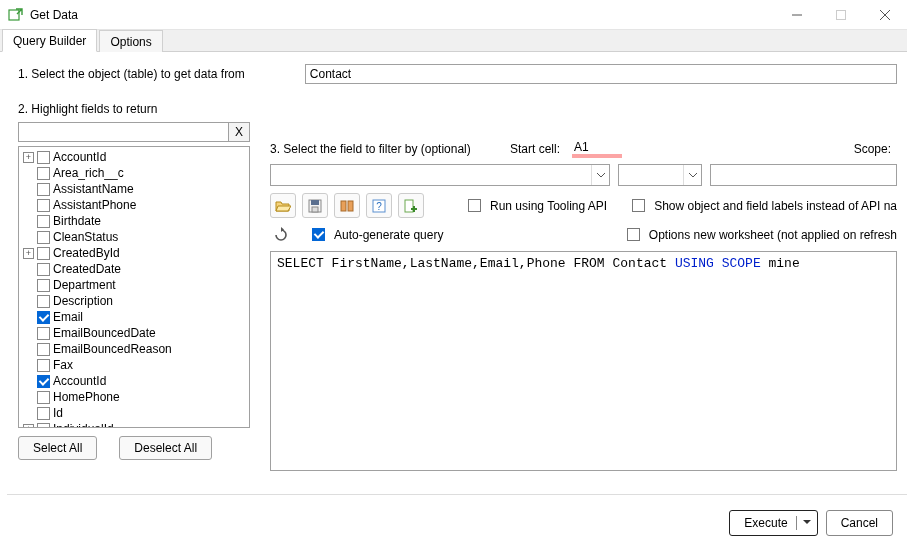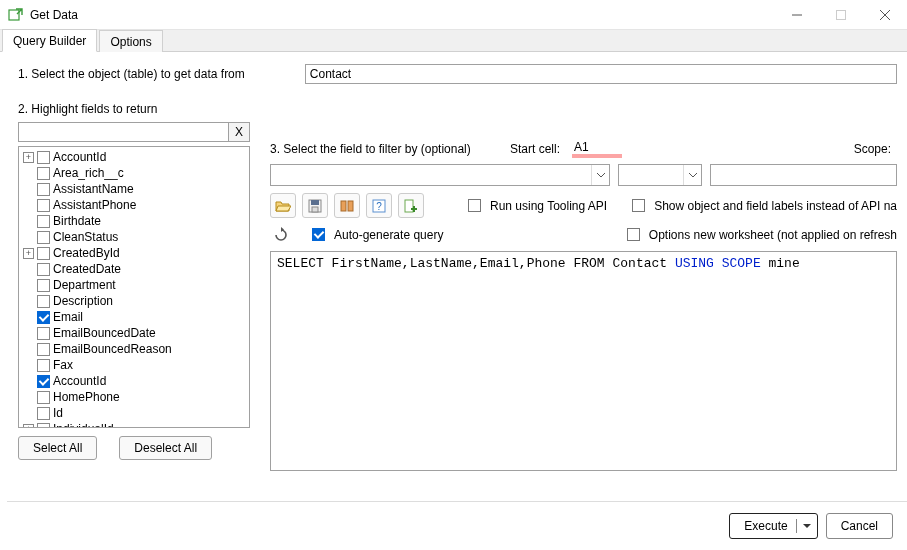--- a/index.html
+++ b/index.html
@@ -284,21 +284,21 @@
     background: #fff;
     white-space: pre;
     overflow: hidden;
   }
   .kw { color: #000000; font-family: Liberation Mono, monospace; }
   .kw2 { color: #0020cc; }
 
   .footer {
     position: absolute;
     bottom: 0; left: 7px; right: 0;
-    height: 49px;
+    height: 56px;
     border-top: 1px solid #ddd;
     display: flex;
     align-items: center;
     justify-content: flex-end;
     padding: 0 14px;
     gap: 8px;
   }
   .footer .btn {
     padding: 5px 14px;
     border: 1px solid #888;

